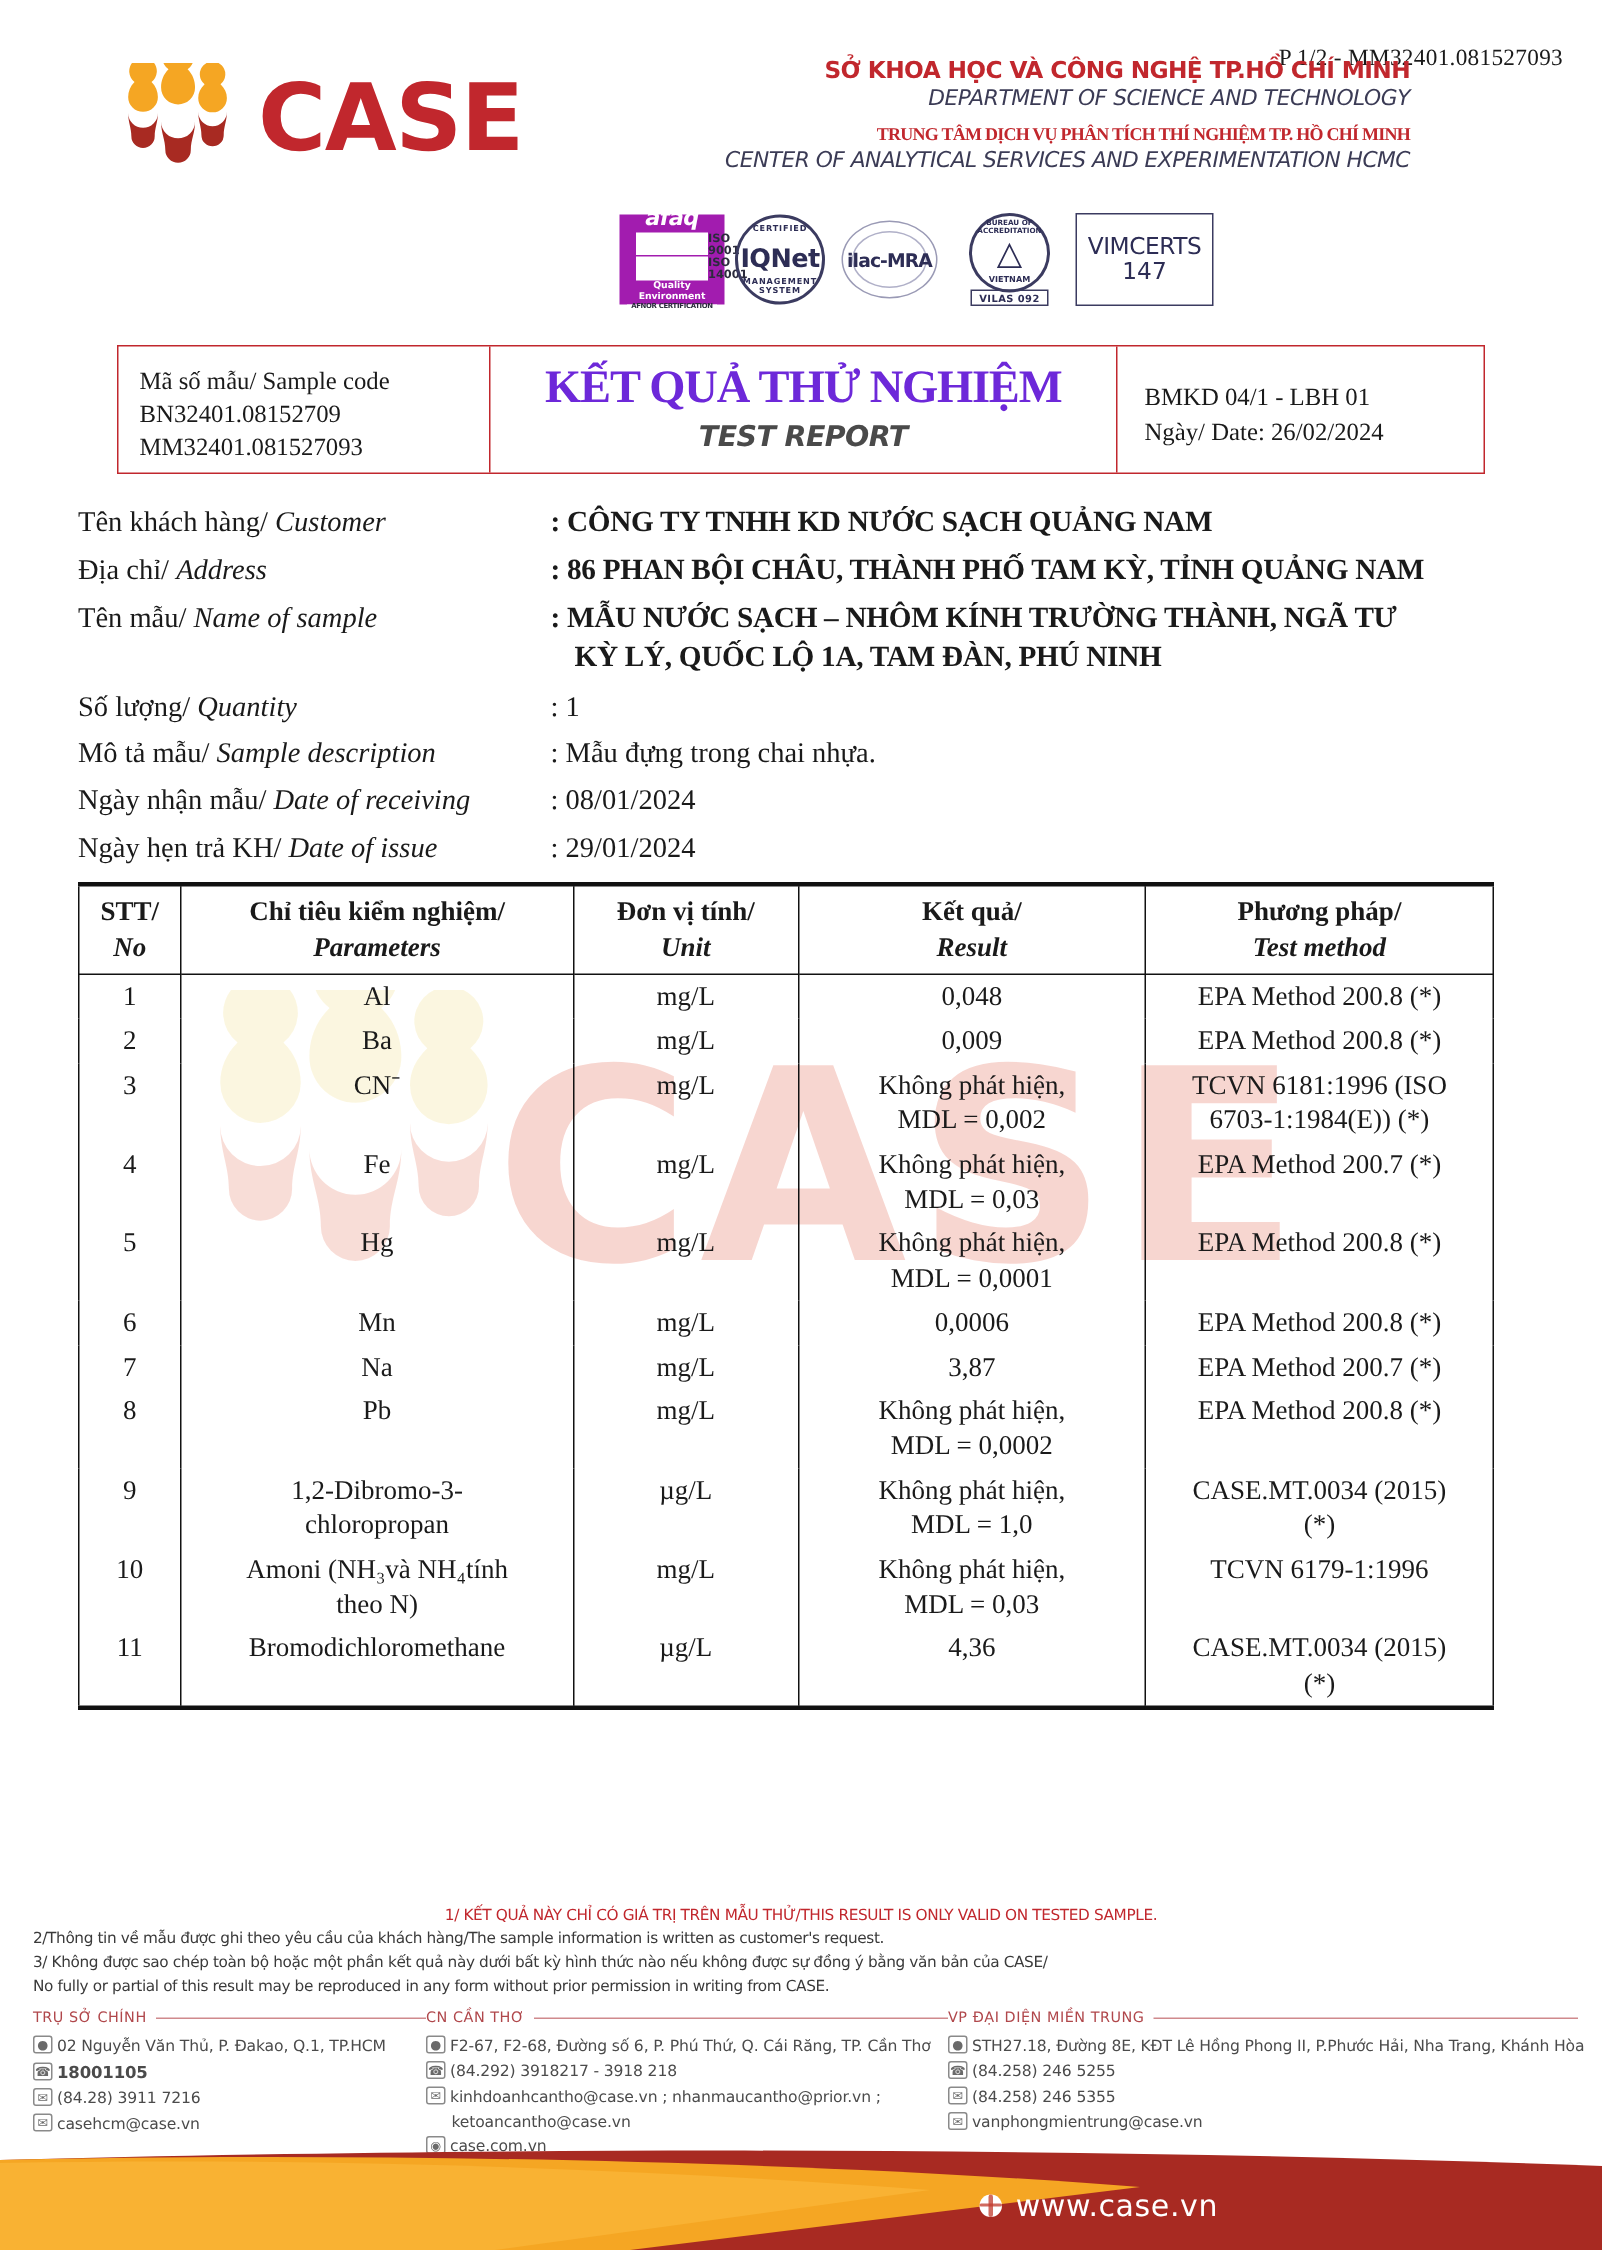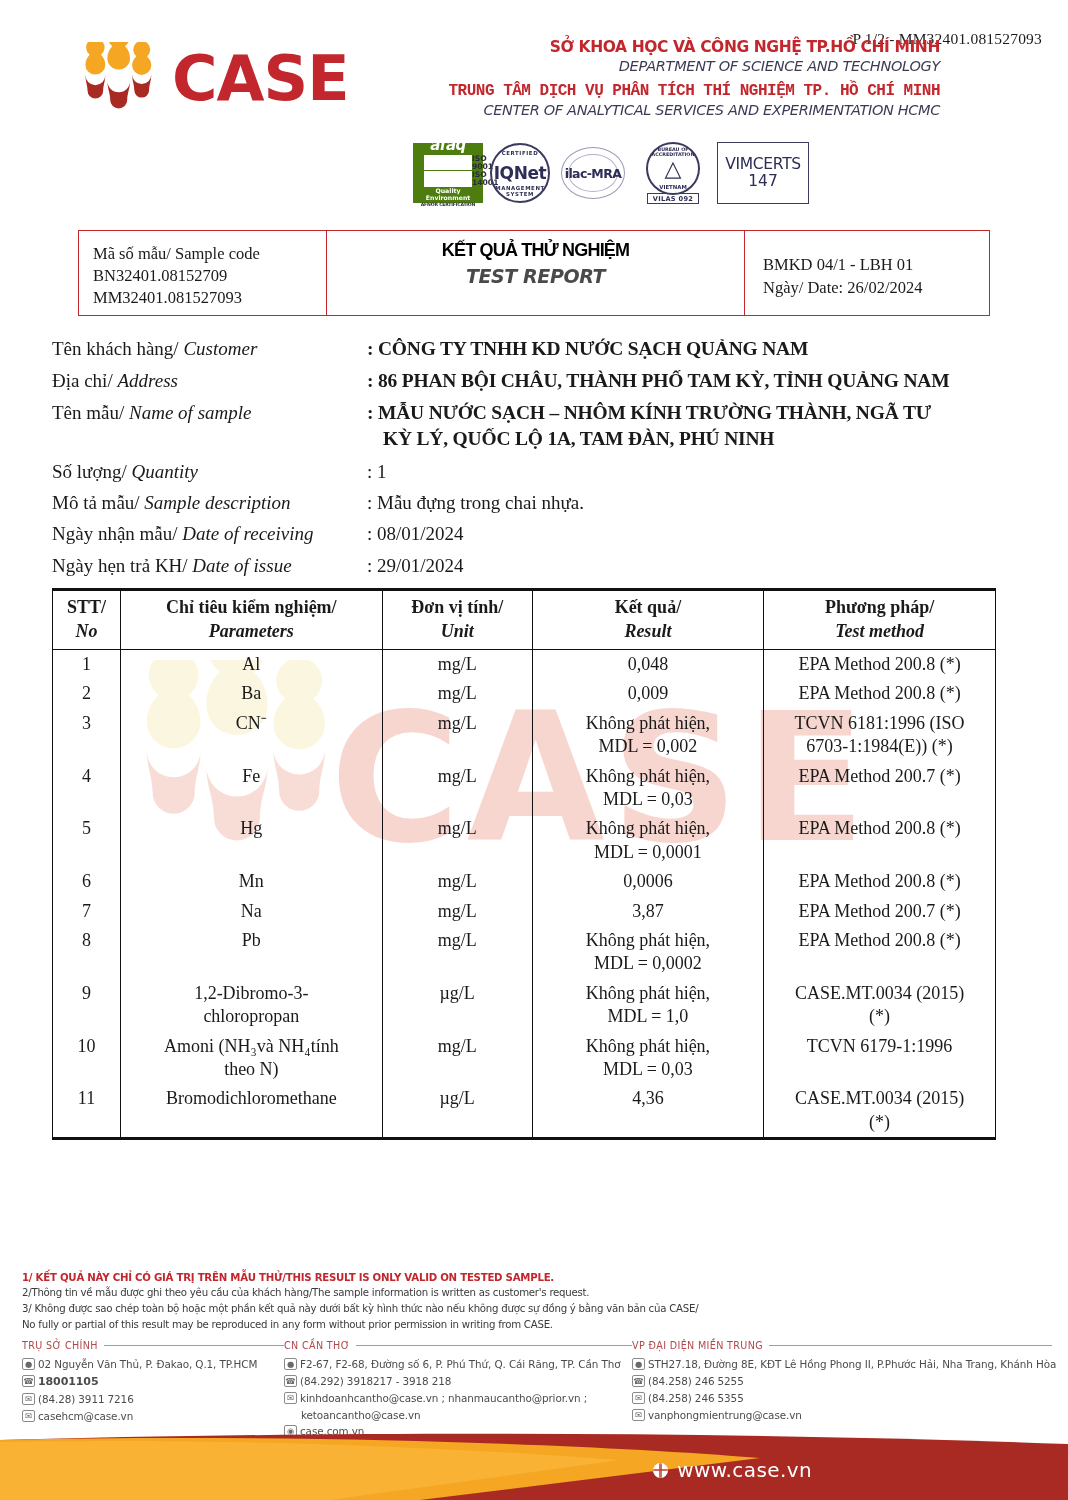--- a/index.html
+++ b/index.html
@@ -41,36 +41,36 @@
   .org { position: absolute; left: 380px; top: 38px; width: 560px; text-align: right; }
   .org .l1 {
     font-family: "DejaVu Sans", sans-serif; font-weight: 700; font-size: 15.5px;
     color: #c1272d; letter-spacing: -.4px; white-space: nowrap;
   }
   .org .l2 {
     font-family: "DejaVu Sans", sans-serif; font-style: italic; font-size: 14.5px;
     color: #3b3b55; letter-spacing: -.3px; margin-top: 2px; white-space: nowrap;
   }
   .org .l3 {
-    font-family: Liberation Mono, monospace; font-weight: 700; font-size: 16px;
+    font-family: Liberation Serif, serif; font-weight: 700; font-size: 12px;
     color: #c1272d; letter-spacing: -.5px; margin-top: 8px; white-space: nowrap;
   }
   .org .l4 {
     font-family: "DejaVu Sans", sans-serif; font-style: italic; font-size: 14.5px;
     color: #3b3b55; letter-spacing: -.35px; margin-top: 2px; white-space: nowrap;
   }
 
   
   .badges {
     position: absolute; left: 413px; top: 142px;
     display: flex; align-items: center; gap: 7px;
   }
   .badge { height: 62px; display: flex; align-items: center; justify-content: center; }
   .b-afaq {
-    width: 70px; height: 60px; background: #4d7c0f; color: #fff;
+    width: 70px; height: 60px; background: #a21caf; color: #fff;
     display: flex; flex-direction: column; align-items: center; justify-content: center;
     font-family: "DejaVu Sans", sans-serif; line-height: 1.02; padding: 2px 0;
   }
   .b-afaq .t1 { font-size: 15px; font-weight: 700; font-style: italic; letter-spacing: -.5px; }
   .b-afaq .t2 { font-size: 7.6px; font-weight: 700; background:#fff; color:#2b2b3c; width: 48px; text-align:center; margin-top:1px;padding-left:48px; }
   .b-afaq .t3 { font-size: 6.2px; font-weight: 700; margin-top: 1px; }
   .b-afaq .t4 { font-size: 4.6px; font-weight: 700; background:#fff; color:#2b2b3c; width:60px; text-align:center; margin-top:1.5px; letter-spacing:-.2px;}
   .b-round {
     width: 60px; height: 60px; border-radius: 50%;
     border: 2px solid #3b3b60; display:flex; align-items:center; justify-content:center;
@@ -108,22 +108,22 @@
   
   .titlebox {
     position: relative; z-index: 2;
     margin: 12px 78px 0 78px; height: 86px;
     border: 1.6px solid #c1272d; display: flex;
   }
   .tb-left { width: 248px; border-right: 1.6px solid #c1272d; padding: 12px 0 0 14px; }
   .tb-left div { font-size: 16.5px; line-height: 1.32; }
   .tb-mid { flex: 1; border-right: 1.6px solid #c1272d; text-align: center; padding-top: 9px; }
   .tb-mid .vn {
-    font-family: Liberation Sans, sans-serif; font-weight: 700; font-size: 18px;
-    color: #000000; letter-spacing: -.8px;
+    font-family: Liberation Serif, serif; font-weight: 700; font-size: 31px;
+    color: #6d28d9; letter-spacing: -.8px;
   }
   .tb-mid .en {
     font-family: "DejaVu Sans", sans-serif; font-style: italic; font-weight: 600;
     font-size: 19px; color: #4a4a4a; margin-top: 4px; letter-spacing: -.4px;
   }
   .tb-right { width: 244px; padding: 22px 0 0 18px; }
   .tb-right div { font-size: 16.5px; line-height: 1.42; }
 
   
   .info { position: relative; z-index: 2; margin: 20px 0 0 52px; }
@@ -152,22 +152,22 @@
   table.results thead th { border-bottom: 1.6px solid #111; padding: 5px 4px 6px; }
   thead .hv { font-weight: 700; font-size: 18px; }
   thead .he { font-weight: 700; font-style: italic; font-size: 18px; }
   .c-no { width: 68px; } .c-param { width: 262px; } .c-unit { width: 150px; }
   .c-result { width: 232px; } .c-method { width: 232px; }
   td.pad { padding-top: 5px; padding-bottom: 5px; }
 
   
   .notes { position: absolute; left: 22px; top: 1270px; width: 1024px; z-index: 2; }
   .notes .n1 {
-    font-family: "DejaVu Sans", sans-serif; font-weight: 700; font-size: 10.2px;
-    color: #c1272d; letter-spacing: -.25px; line-height: 1.5;
+    font-family: "DejaVu Sans", sans-serif; font-weight: 400; font-size: 10.2px;
+    color: #c1272d; letter-spacing: -.25px; line-height: 1.5; text-align: center;
   }
   .notes .nx {
     font-family: "DejaVu Sans", sans-serif; font-size: 10.2px;
     color: #3a3a3a; letter-spacing: -.25px; line-height: 1.55;
   }
 
   
   .contacts { position: absolute; left: 22px; top: 1340px; width: 1030px; display: flex; z-index: 2; }
   .col { font-family: "DejaVu Sans", sans-serif; color: #4b4b4b; }
   .col.c1 { width: 262px; } .col.c2 { width: 348px; } .col.c3 { width: 420px; }

